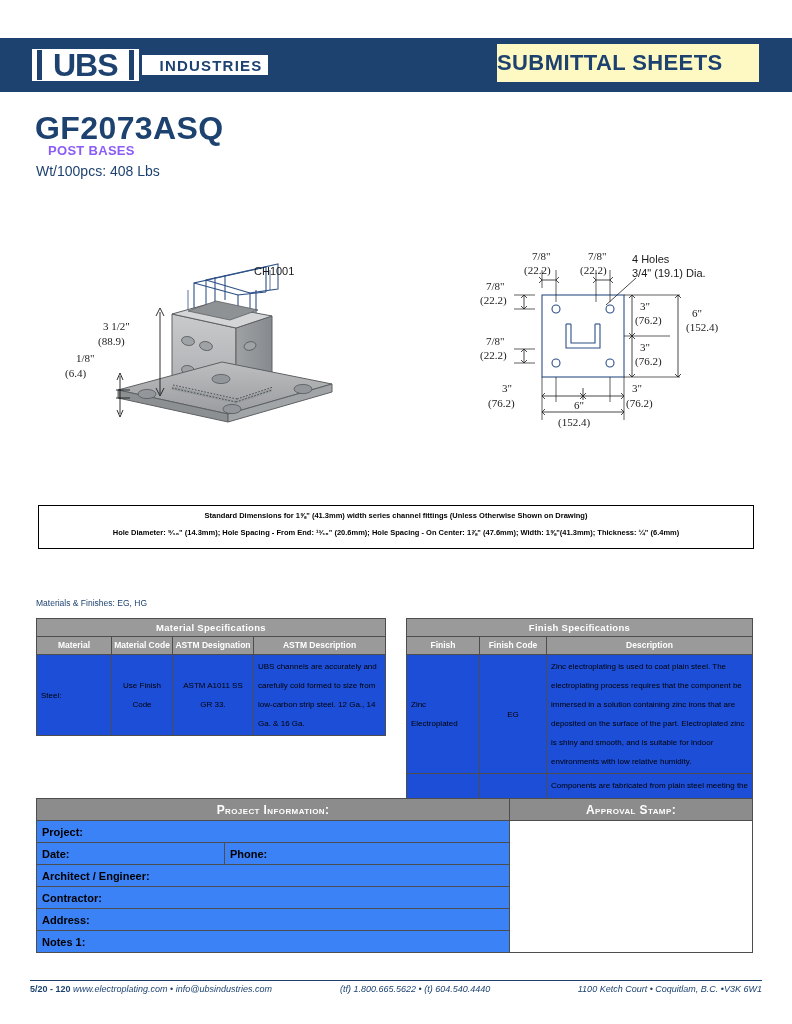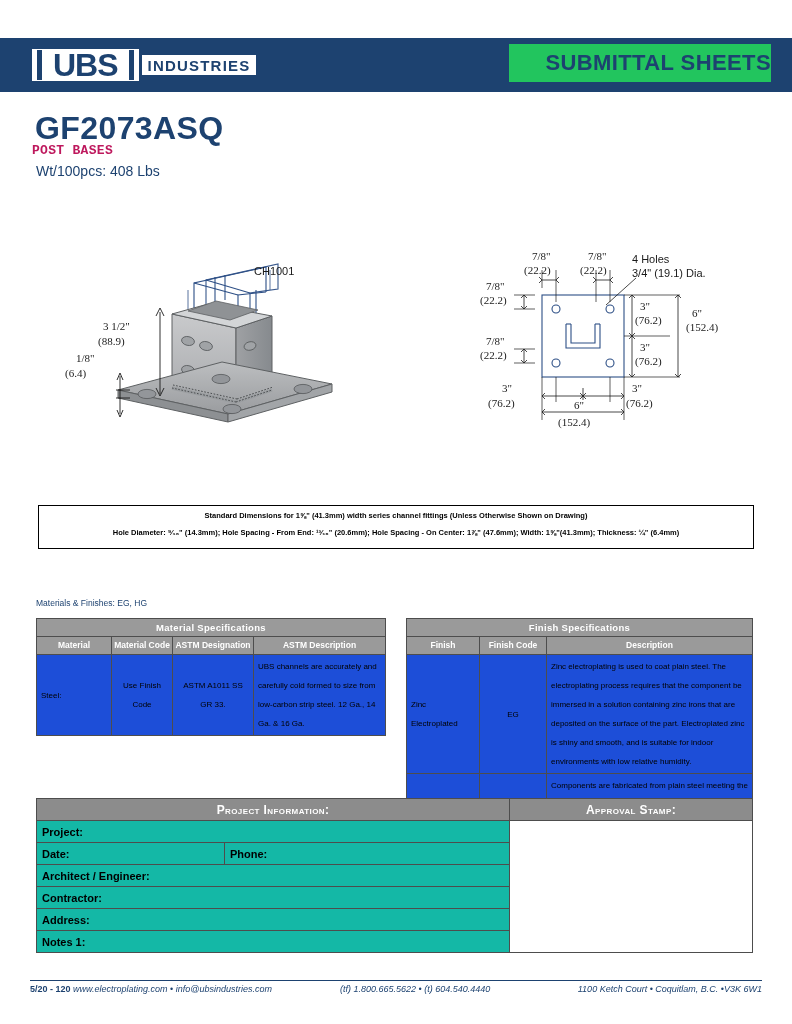--- a/index.html
+++ b/index.html
@@ -7,31 +7,31 @@
        font-family:"Liberation Sans",sans-serif;color:#000;
        -webkit-font-smoothing:antialiased;}
 
   
   .banner{position:absolute;left:0;top:38px;width:792px;height:54px;background:#1d4270;}
   .logo-wrap{position:absolute;left:32px;top:44px;height:42px;display:flex;align-items:center;}
   .logo-ubs{background:#fff;padding:1px 5px 1px 5px;display:flex;align-items:center;}
   .logo-ubs .bar{width:5px;height:30px;background:#1d4270;display:inline-block;}
   .logo-ubs .txt{font-size:32px;font-weight:bold;color:#1d4270;letter-spacing:-1px;
                  line-height:30px;padding:0 11px;}
-  .logo-ind{background:#fff;margin-left:3px;padding:3px 6px 2px 6px;}
+  .logo-ind{background:#fff;margin-left:3px;padding:3px 6px 2px 18px;}
   .logo-ind span{font-size:15px;font-weight:bold;color:#1d4270;letter-spacing:1.2px;
                  line-height:15px;display:block;}
-  .submittal-box{position:absolute;left:497px;top:44px;width:262px;height:38px;background:#22c55e;
-                 display:flex;align-items:center;justify-content:flex-end;margin-left:12px;}
+  .submittal-box{position:absolute;left:497px;top:44px;width:262px;height:38px;background:#fef9c3;
+                 display:flex;align-items:center;justify-content:flex-start;}
   .submittal-box span{font-size:22px;font-weight:bold;color:#1d4270;letter-spacing:.4px;}
 
   .part-no{position:absolute;left:35px;top:110px;font-size:32px;font-weight:bold;
            color:#1d4270;letter-spacing:.4px;}
-  .part-cat{position:absolute;left:32px;top:143px;font-size:13px;font-weight:bold;
-            color:#be185d;letter-spacing:.3px;font-family:Liberation Mono, monospace;}
+  .part-cat{position:absolute;left:48px;top:143px;font-size:13px;font-weight:bold;
+            color:#8b5cf6;letter-spacing:.3px;}
   .part-wt{position:absolute;left:36px;top:163px;font-size:14px;color:#1d4270;}
 
   
   .drawings{position:absolute;left:0;top:250px;width:792px;height:215px;}
   .dim{font-family:"Liberation Serif",serif;font-size:11px;fill:#1a1a1a;}
   .lbl{font-family:"Liberation Sans",sans-serif;font-size:11px;fill:#1a1a1a;}
 
   
   .notebox{position:absolute;left:38px;top:505px;width:714px;height:42px;
            border:1px solid #000;}
@@ -52,21 +52,21 @@
   .spec .hd{background:#9a9a9a;color:#fff;font-weight:bold;text-align:center;
             font-size:8.5px;line-height:11px;padding:3px 2px;}
   .spec .cell{background:#1d4ed8;vertical-align:middle;line-height:19px;}
   .spec .ctr{text-align:center;}
   #mat-table{left:36px;top:618px;width:350px;}
   #fin-table{left:406px;top:618px;width:347px;}
 
   
   #proj-table{position:absolute;left:36px;top:798px;width:717px;font-size:11px;}
   #proj-table td{border:1px solid #4d4d4d;height:19px;padding:1px 5px;
-                 font-weight:bold;background:#14b8a6;}
+                 font-weight:bold;background:#3b82f6;}
   #proj-table td.hdr{background:#8c8c8c;color:#fff;text-align:center;
                      font-variant:small-caps;font-size:12px;letter-spacing:.4px;}
   #proj-table td.stamp{background:#fff;}
 
   
   .footrule{position:absolute;left:30px;top:980px;width:732px;height:1px;background:#1d4270;}
   .footer{position:absolute;left:30px;top:984px;width:732px;height:16px;
           font-size:9px;color:#1d4270;}
   .footer .f1{position:absolute;left:0;top:0;}
   .footer .f1 b{font-weight:bold;}

